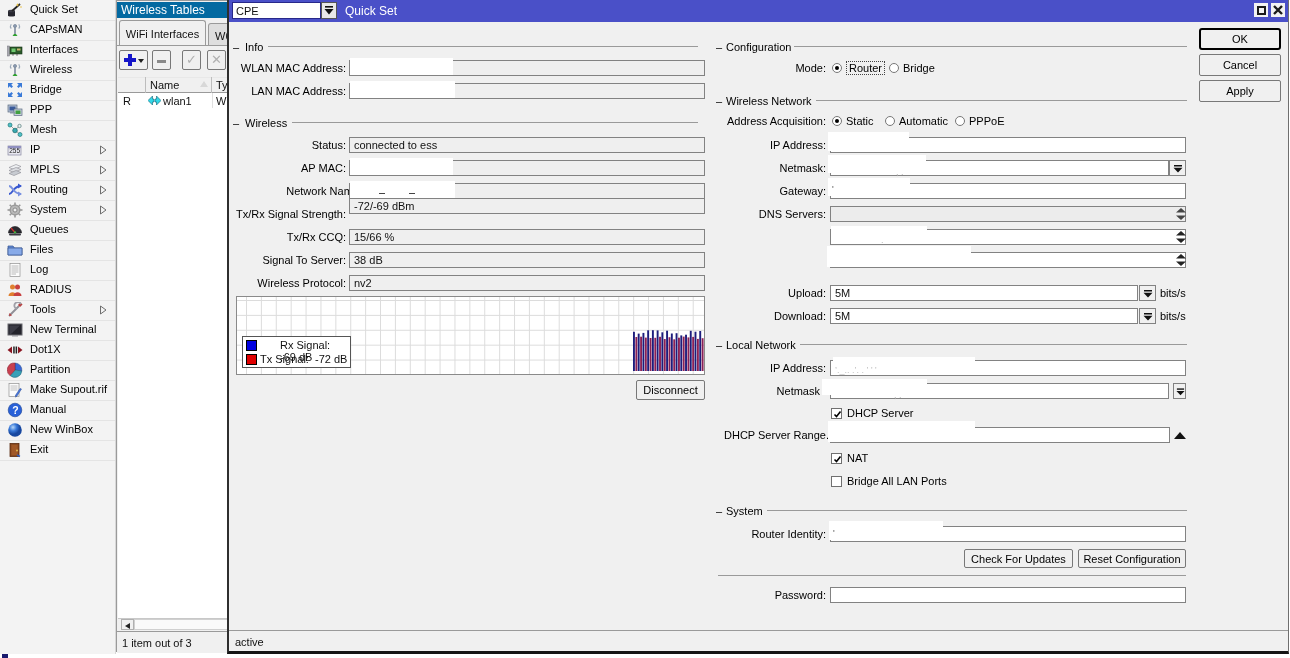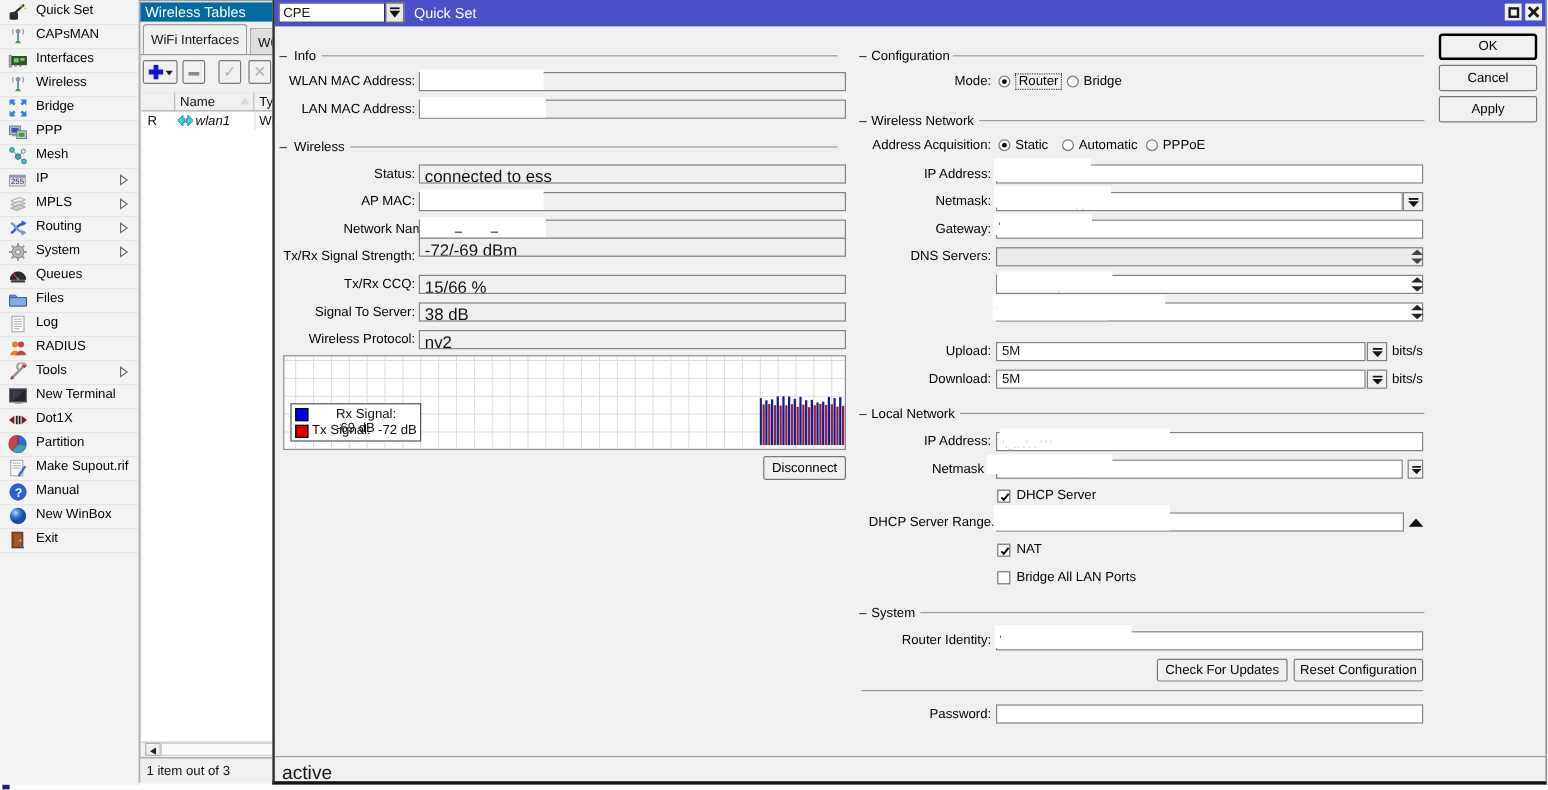--- a/index.html
+++ b/index.html
@@ -8,21 +8,21 @@
 .abs{position:absolute;}
 
 #sidebar{left:0;top:0;width:116px;height:654px;background:#f3f3f3;border-right:1px solid #d8d8d8;box-sizing:border-box;}
 .mi{position:absolute;left:0;width:115px;height:20px;border-bottom:1px solid #e4e4e4;}
 .mi .ic{position:absolute;left:7px;top:2px;width:16px;height:16px;}
 .mi .tx{position:absolute;left:30px;top:3px;font-size:11px;color:#000;}
 .mi .ar{position:absolute;left:99px;top:5px;width:9px;height:10px;}
 
 .lbl{position:absolute;text-align:right;font-size:11px;color:#000;}
 .fld{position:absolute;background:#efefef;border:1px solid #828282;box-sizing:border-box;
-  font-size:14px;padding:1px 0 0 4px;overflow:hidden;white-space:nowrap;}
+  font-size:11px;padding:1px 0 0 4px;overflow:hidden;white-space:nowrap;}
 .wfld{position:absolute;background:#fff;border:1px solid #828282;box-sizing:border-box;
   font-size:11px;padding:1px 0 0 4px;overflow:hidden;white-space:nowrap;}
 .btn{position:absolute;background:#f0f0f0;border:1px solid #787878;box-sizing:border-box;
   text-align:center;font-size:11px;color:#000;border-radius:2px;}
 .mask{position:absolute;background:#fff;}
 .gline{position:absolute;height:1px;background:#9a9a9a;}
 .glabel{position:absolute;font-size:11px;color:#000;}
 .combo{position:absolute;background:#f0f0f0;border:1px solid #828282;box-sizing:border-box;}
 .spin{position:absolute;width:14px;}
 
@@ -309,21 +309,21 @@
   <div class="abs" style="left:83px;top:80px;width:0;height:0;border-left:4px solid transparent;border-right:4px solid transparent;border-bottom:6px solid #d8d8d8;"></div>
   <div class="abs" style="left:99px;top:78px;font-size:11px;">Typ</div>
 
   <div class="abs" style="left:1px;top:92px;width:147px;height:525px;background:#fff;"></div>
   <div class="abs" style="left:95px;top:92px;width:1px;height:15px;background:#e0e0e0;"></div>
   <div class="abs" style="left:6px;top:94px;font-size:11px;">R</div>
   <svg class="abs" style="left:31px;top:94px" width="13" height="11" viewBox="0 0 13 11">
       <path d="M0 5.5 L4.5 1 V4 H6 V7 H4.5 V10 Z" fill="#30d8e8" stroke="#106070" stroke-width=".6"></path>
       <path d="M13 5.5 L8.5 1 V4 H7 V7 H8.5 V10 Z" fill="#30d8e8" stroke="#106070" stroke-width=".6"></path>
     </svg>
-  <div class="abs" style="left:46px;top:94px;font-size:11px;font-style:italic;">wlan1</div>
+  <div class="abs" style="left:46px;top:94px;font-size:11px;">wlan1</div>
   <div class="abs" style="left:99px;top:94px;font-size:11px;">Wir</div>
 
   <div class="abs" style="left:1px;top:617px;width:147px;height:13px;background:#f0f0f0;border-top:1px solid #c8c8c8;box-sizing:border-box;"></div>
   <div class="abs" style="left:4px;top:618px;width:13px;height:11px;background:#f0f0f0;border:1px solid #b0b0b0;box-sizing:border-box;">
       <div style="position:absolute;left:3px;top:2.5px;width:0;height:0;border-top:3px solid transparent;border-bottom:3px solid transparent;border-right:5px solid #222;"></div>
     </div>
   <div class="abs" style="left:17px;top:618px;width:131px;height:11px;background:#fafafa;border:1px solid #d0d0d0;box-sizing:border-box;"></div>
 
   <div class="abs" style="left:0;top:630px;width:148px;height:21px;background:#f0f0f0;border-top:1px solid #9a9a9a;"></div>
   <div class="abs" style="left:5px;top:636px;font-size:11px;">1 item out of 3</div>
@@ -570,17 +570,17 @@
   <div class="btn" style="left:849px;top:549px;width:108px;height:19px;padding-top:3px;">Reset Configuration</div>
   <div class="gline" style="left:489px;top:575px;width:468px;"></div>
   <div class="lbl" style="left:447px;top:589px;width:150px;">Password:</div>
   <div class="wfld" style="left:601px;top:587px;width:356px;height:16px;"></div>
 
   <div class="btn" style="left:970px;top:28px;width:82px;height:22px;border:2px solid #000;padding-top:3px;border-radius:3px;">OK</div>
   <div class="btn" style="left:970px;top:54px;width:82px;height:22px;padding-top:4px;">Cancel</div>
   <div class="btn" style="left:970px;top:80px;width:82px;height:22px;padding-top:4px;">Apply</div>
 
   <div class="abs" style="left:0;top:630px;width:1059px;height:1px;background:#9a9a9a;"></div>
-  <div class="abs" style="left:6px;top:636px;font-size:16px;">active</div>
+  <div class="abs" style="left:6px;top:636px;font-size:11px;">active</div>
 </div>
 
 <div class="abs" style="left:0;top:654px;width:1290px;height:4px;background:#fff;"></div>
 <div class="abs" style="left:2px;top:654px;width:6px;height:4px;background:#1a1a6e;"></div>
 
 </body></html>

